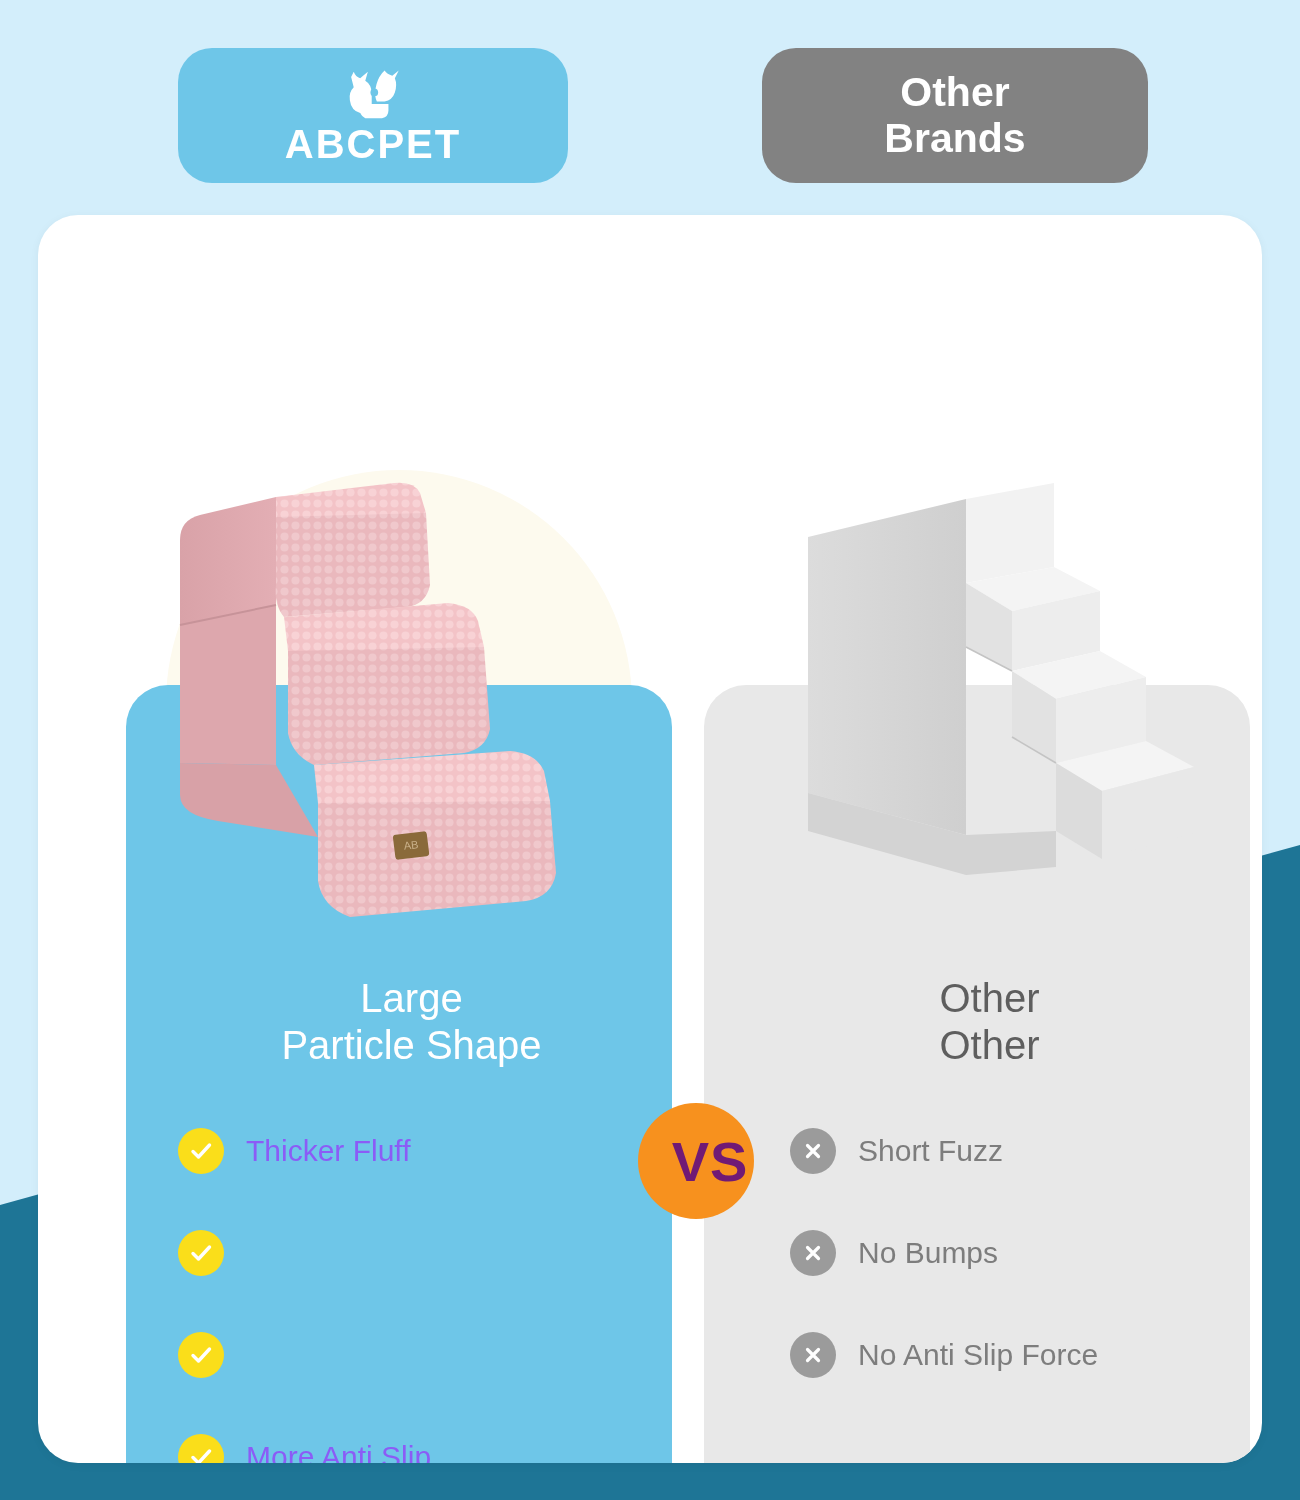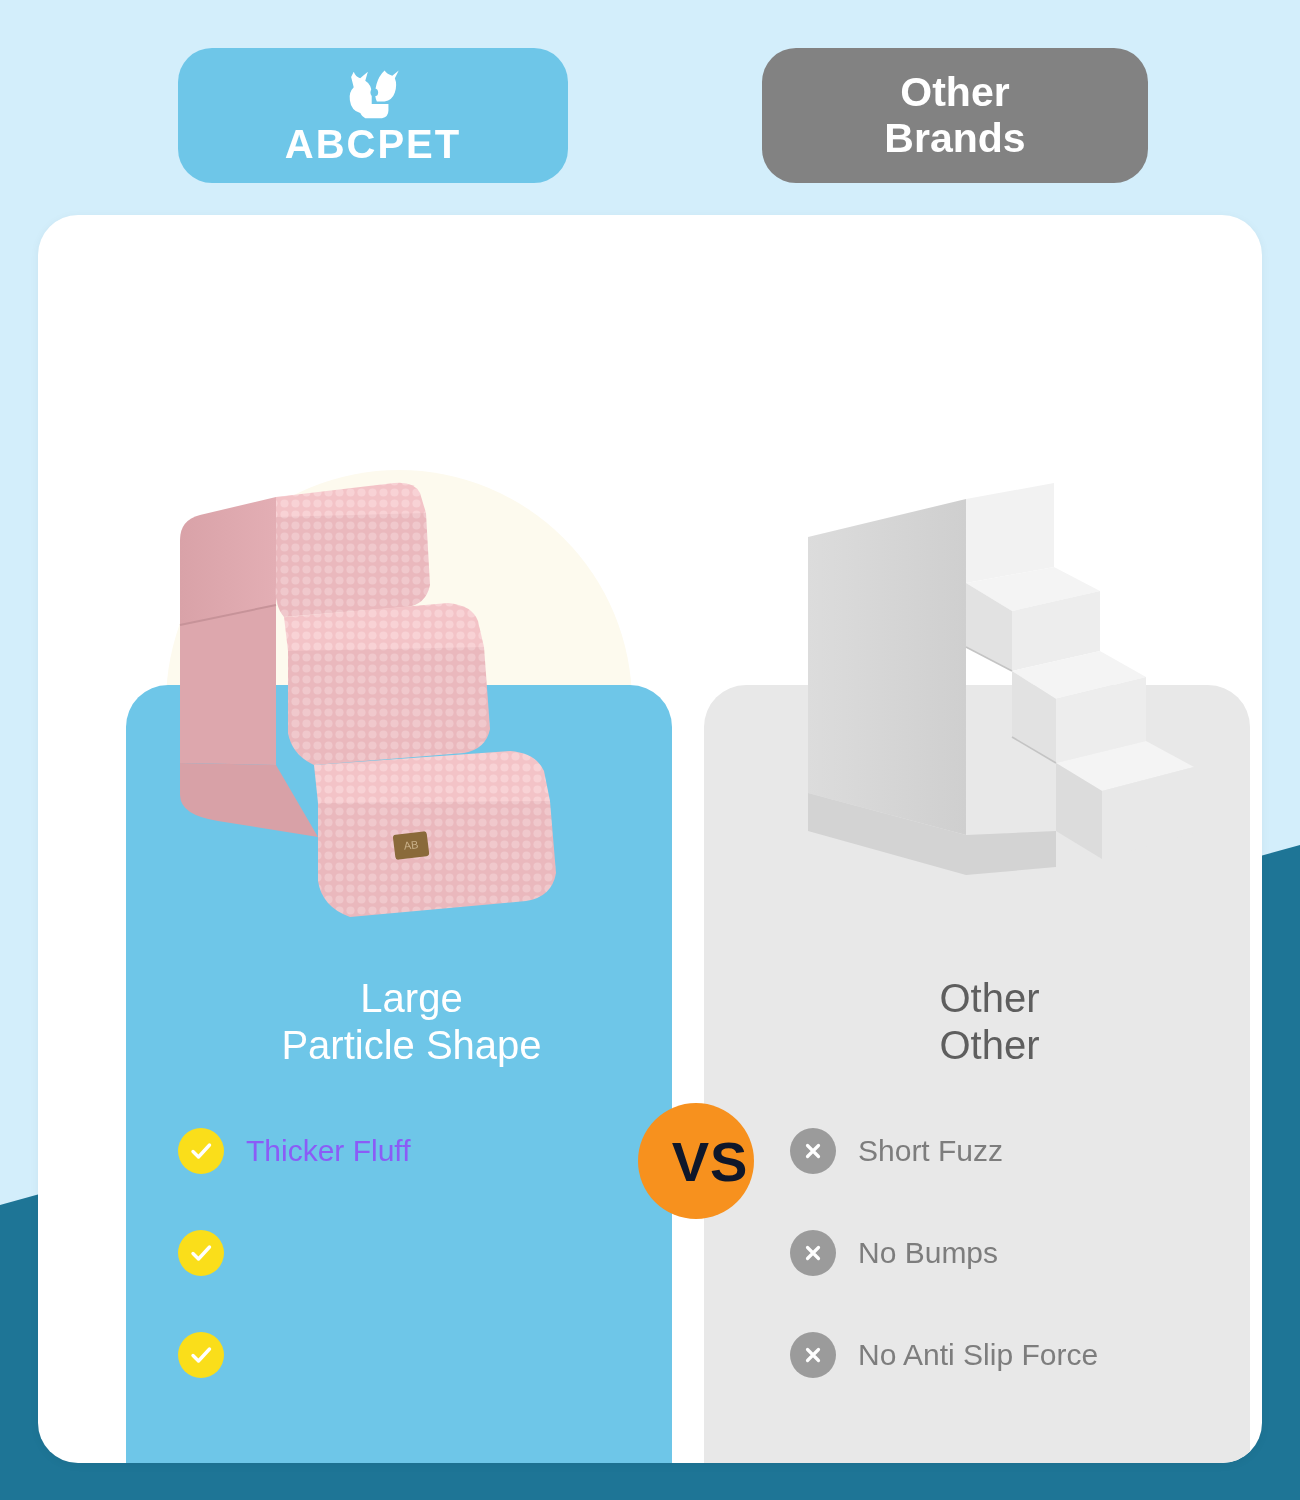--- a/index.html
+++ b/index.html
@@ -112,21 +112,21 @@
 
   
   .vs-badge {
     position:absolute; left:600px; top:888px;
     width:116px; height:116px; border-radius:50%;
     background:#f7911e;
     display:flex; align-items:center; justify-content:center;
     z-index:5;
   }
   .vs-badge span {
-    color:#0f172a; font-size:56px; font-weight:bold; letter-spacing:1px;margin-left:28px;
+    color:#701a75; font-size:56px; font-weight:bold; letter-spacing:1px;margin-left:28px;
   }
 </style>
 </head>
 <body>
 
 <svg class="bg-band" viewBox="0 0 1300 1500">
   <rect x="0" y="0" width="1300" height="1500" fill="#d3eefb"></rect>
   <path d="M0,1205 L1300,845 L1300,1500 L0,1500 Z" fill="#1e7596"></path>
 </svg>
 
@@ -266,20 +266,28 @@
     </div>
 
     <div class="feat">
       <span class="mark mark-yes">
         <svg width="26" height="26" viewBox="0 0 26 26">
             <path d="M5 13.5 L10.5 19 L21.5 7" stroke="#ffffff" stroke-width="3.4" fill="none" stroke-linecap="round" stroke-linejoin="round"></path>
           </svg>
       </span>
     </div>
 
+    <div class="feat">
+      <span class="mark mark-yes">
+        <svg width="26" height="26" viewBox="0 0 26 26">
+            <path d="M5 13.5 L10.5 19 L21.5 7" stroke="#ffffff" stroke-width="3.4" fill="none" stroke-linecap="round" stroke-linejoin="round"></path>
+          </svg>
+      </span>
+      <span class="feat-label">More Anti Slip</span>
+    </div>
 
   </div>
 
   <div class="list list-right">
 
     <div class="feat">
       <span class="mark mark-no">
         <svg width="26" height="26" viewBox="0 0 26 26">
             <path d="M7.5 7.5 L18.5 18.5 M18.5 7.5 L7.5 18.5" stroke="#ffffff" stroke-width="3.2" stroke-linecap="round"></path>
           </svg>

